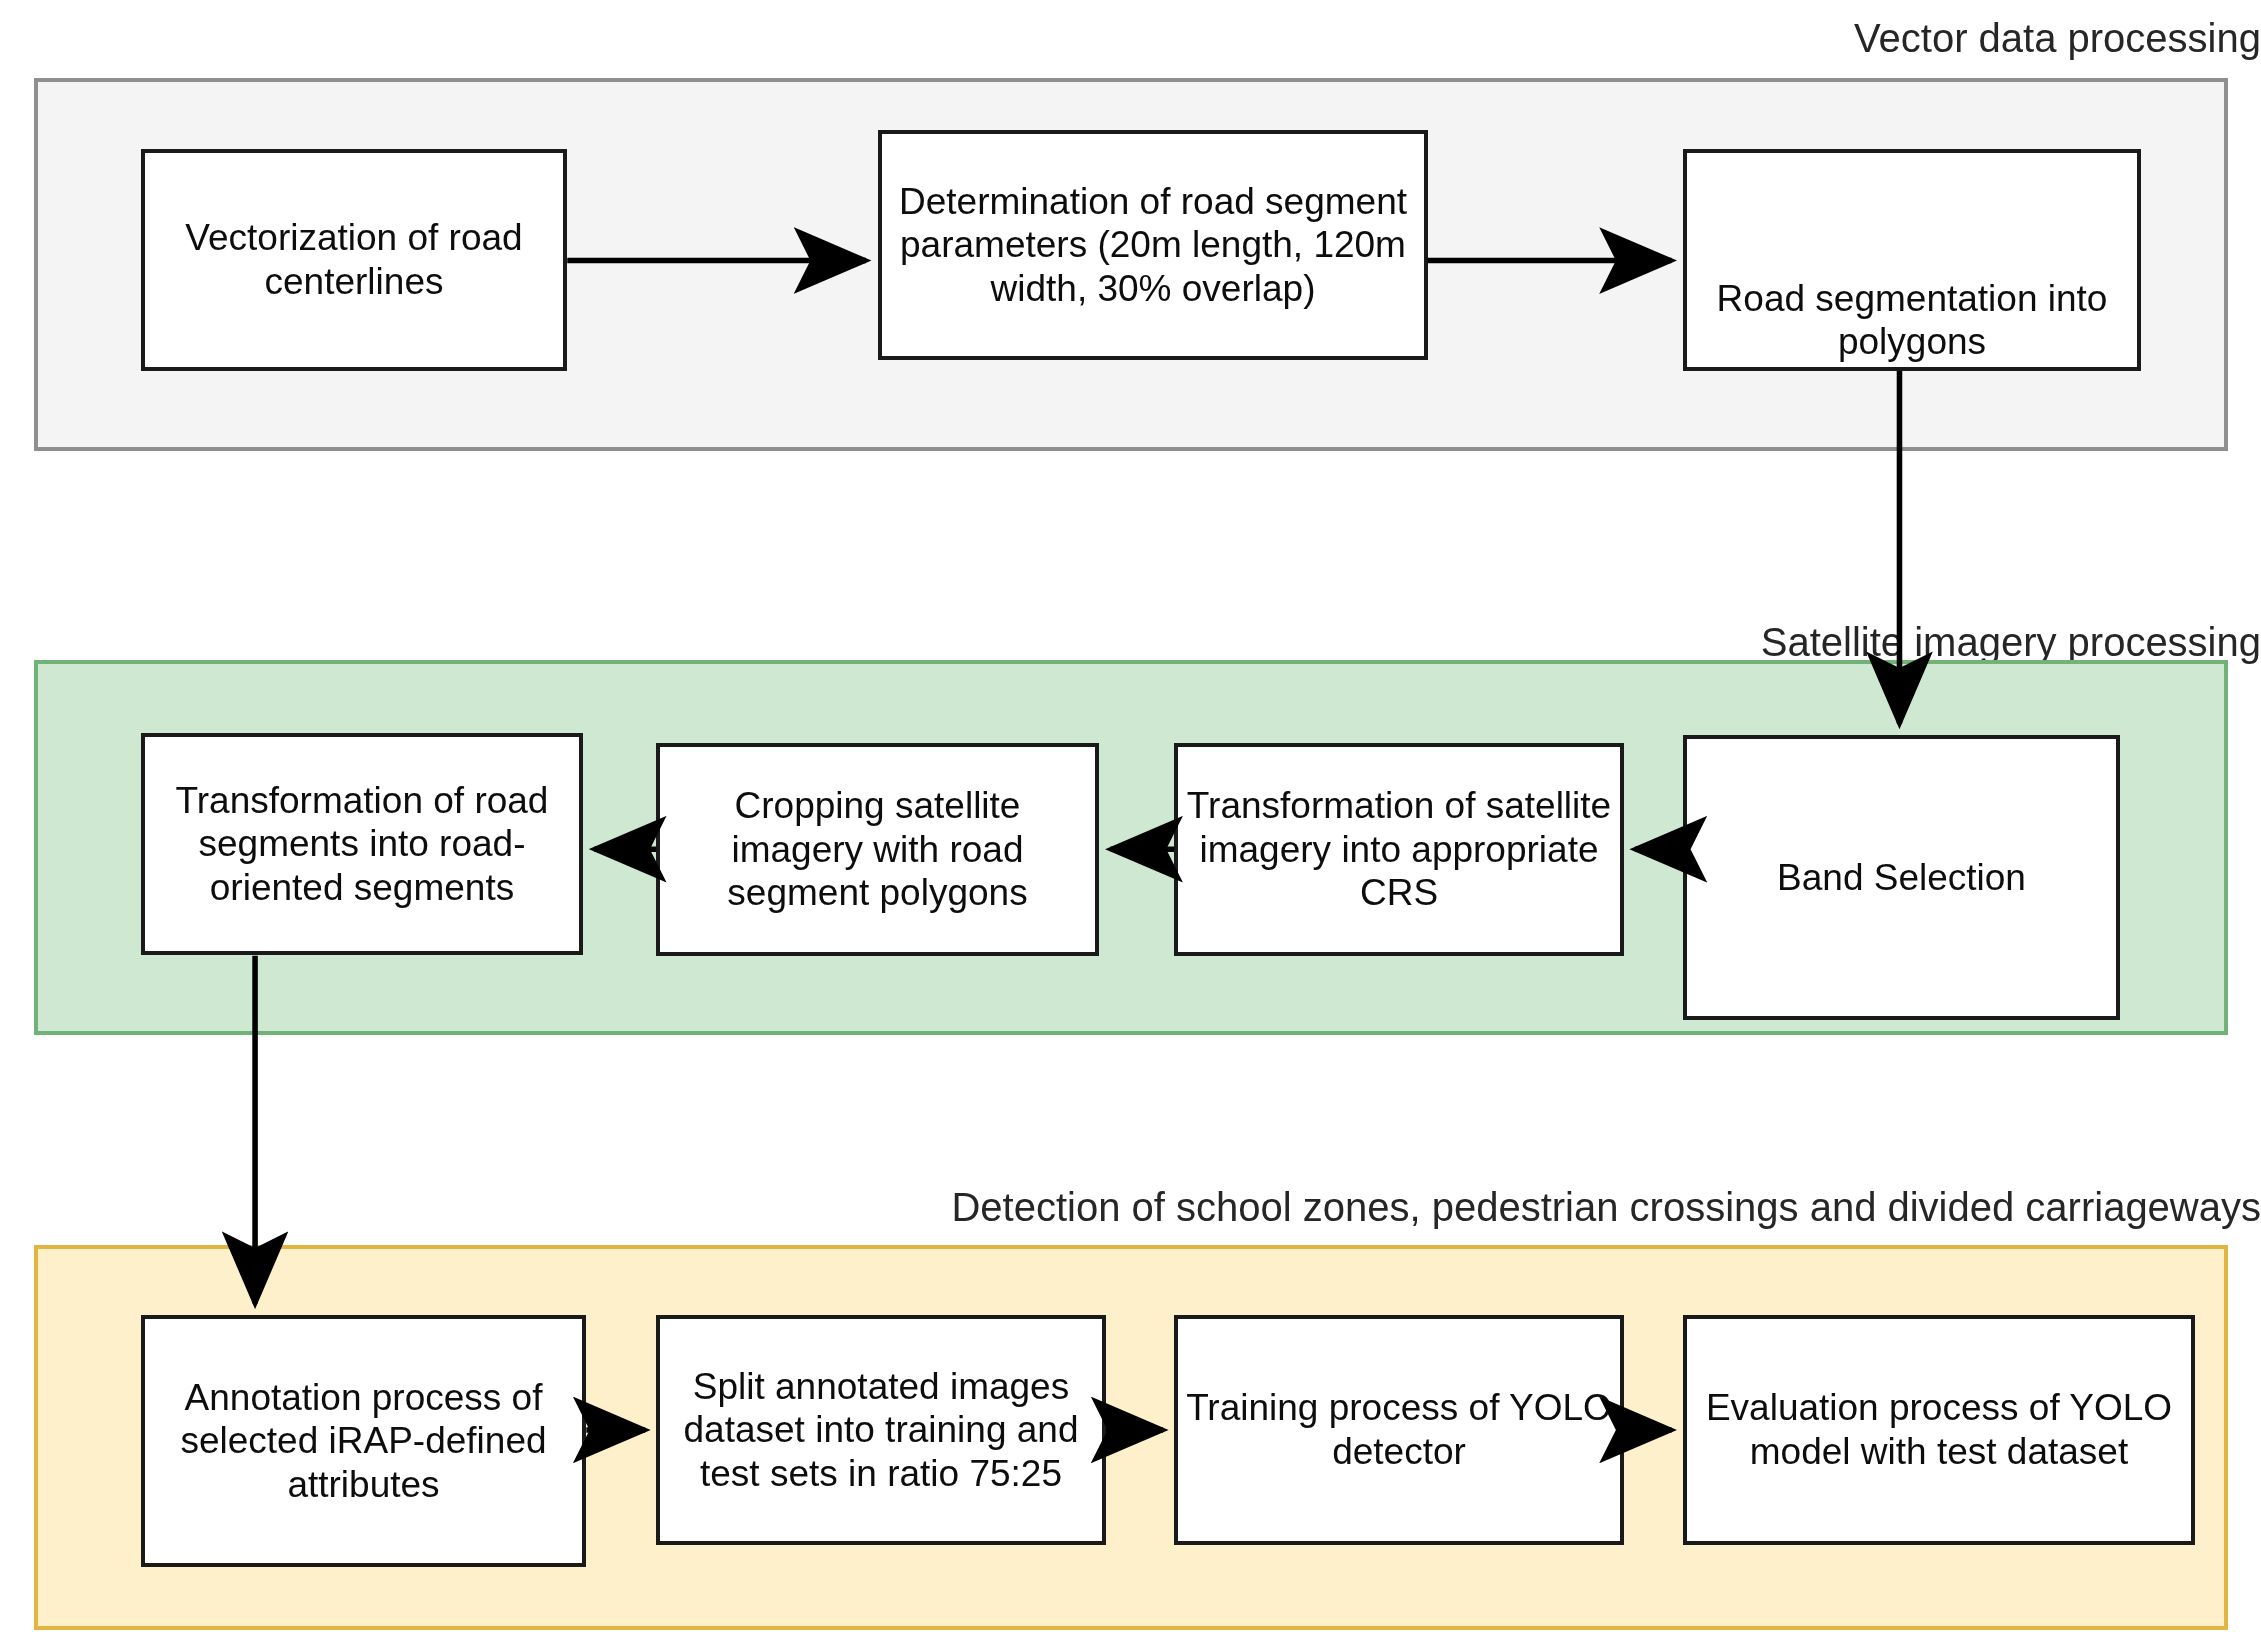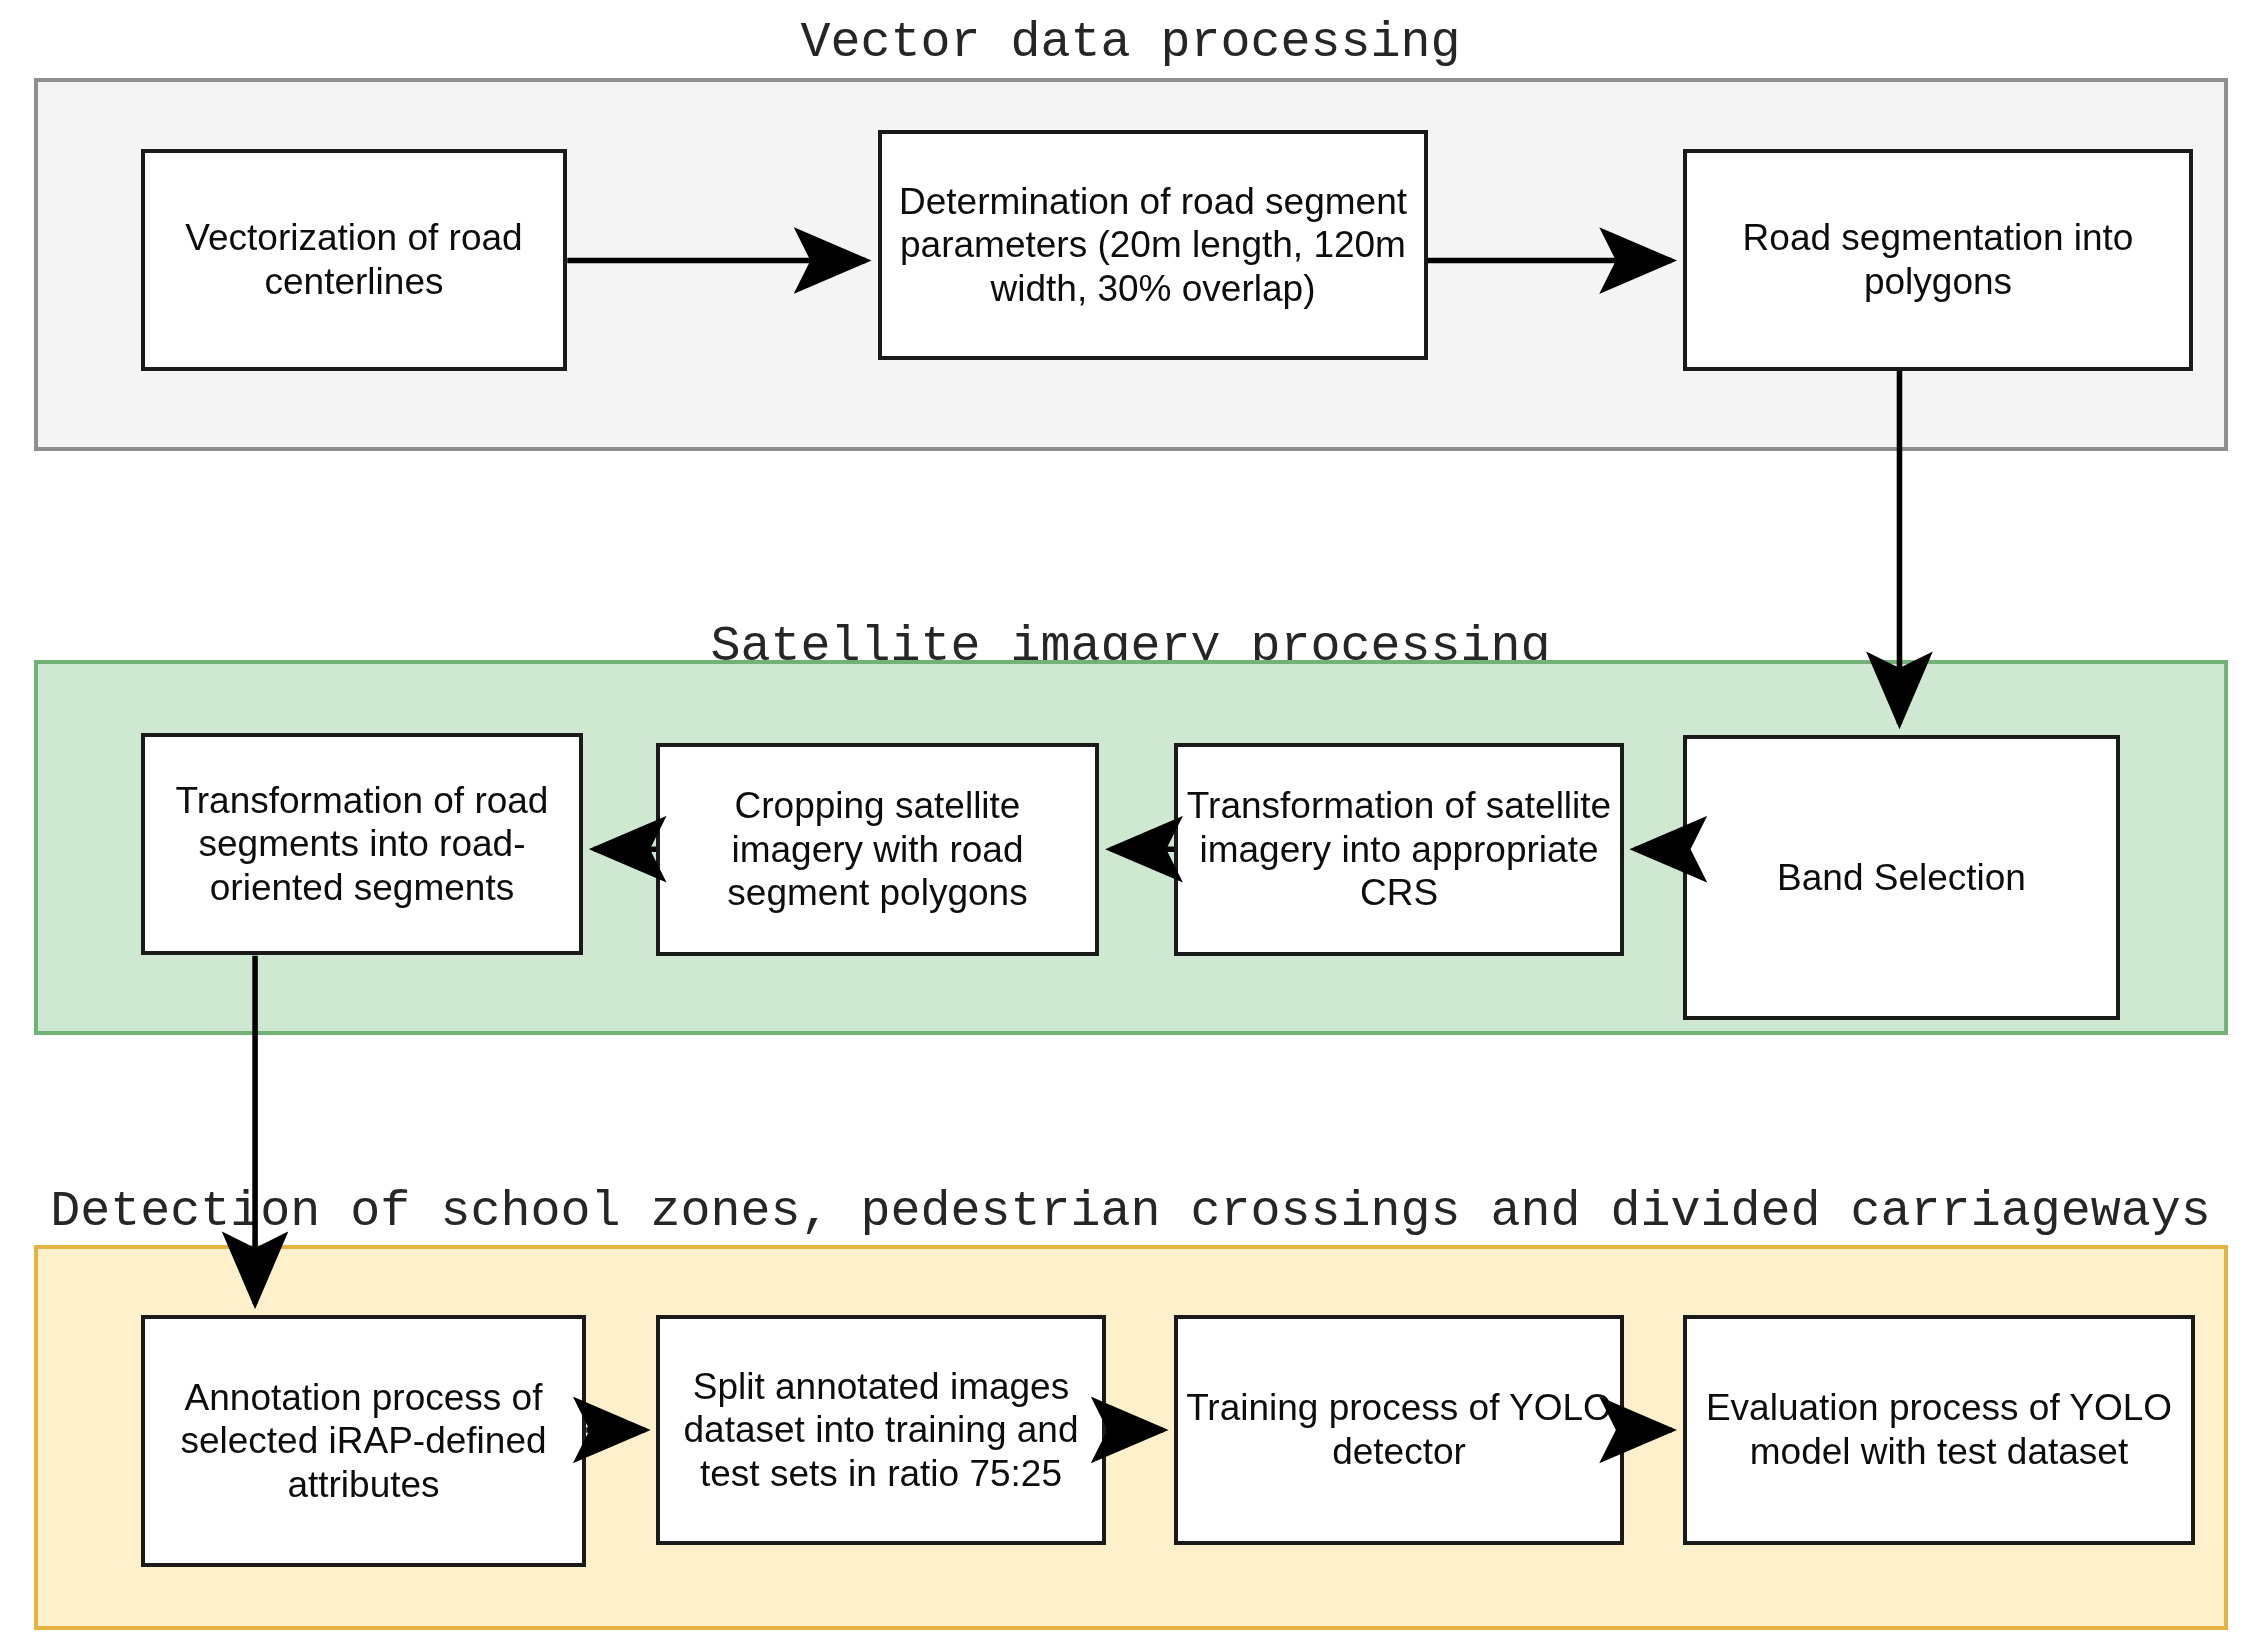--- a/index.html
+++ b/index.html
@@ -14,26 +14,26 @@
     position: relative;
     width: 2261px;
     height: 1646px;
     background: #ffffff;
     overflow: hidden;
   }
 
   
   .group-title {
     position: absolute;
-    text-align: center;
-    font-size: 50px;
+    text-align: right;
+    font-size: 40px;
     line-height: 1.0;
     color: #262626;
     white-space: nowrap;
-    font-family: Liberation Mono, monospace;
+    font-family: Liberation Sans, sans-serif;
   }
 
   
   .group-box {
     position: absolute;
     box-sizing: border-box;
     border-width: 4px;
     border-style: solid;
   }
   .group-gray {
@@ -88,21 +88,21 @@
   <div class="group-box group-gray" style="left:34px; top:78px; width:2194px; height:373px;"></div>
 
   <div class="node" style="left:141px; top:149px; width:426px; height:222px;">
     <span class="node-label">Vectorization of road centerlines</span>
   </div>
 
   <div class="node" style="left:878px; top:130px; width:550px; height:230px;">
     <span class="node-label">Determination of road segment parameters (20m length, 120m width, 30% overlap)</span>
   </div>
 
-  <div class="node" style="left:1683px; top:149px; width:510px; height:222px;">
+  <div class="node" style="left:1683px; top:149px; width:458px; height:222px;align-items:flex-end;">
     <span class="node-label">Road segmentation into polygons</span>
   </div>
 
   <div class="group-title" style="left:0px; top:622px; width:2261px;">Satellite imagery processing</div>
 
   <div class="group-box group-green" style="left:34px; top:660px; width:2194px; height:375px;"></div>
 
   <div class="node" style="left:141px; top:733px; width:442px; height:222px;">
     <span class="node-label">Transformation of road segments into road-oriented segments</span>
   </div>

